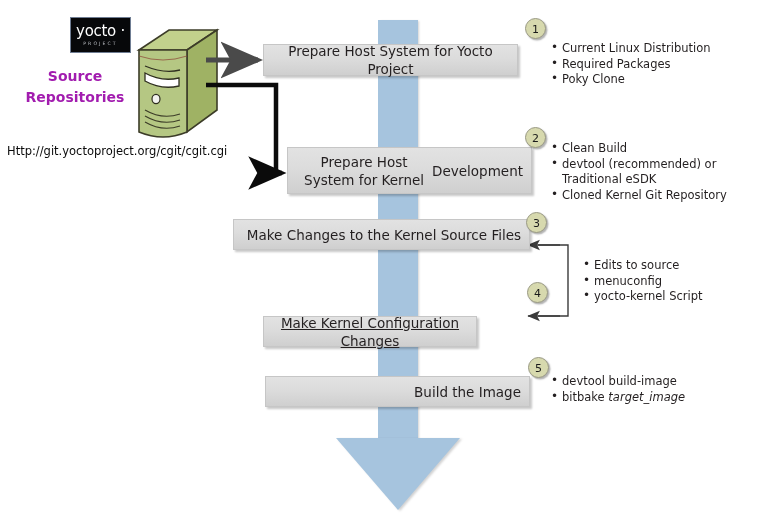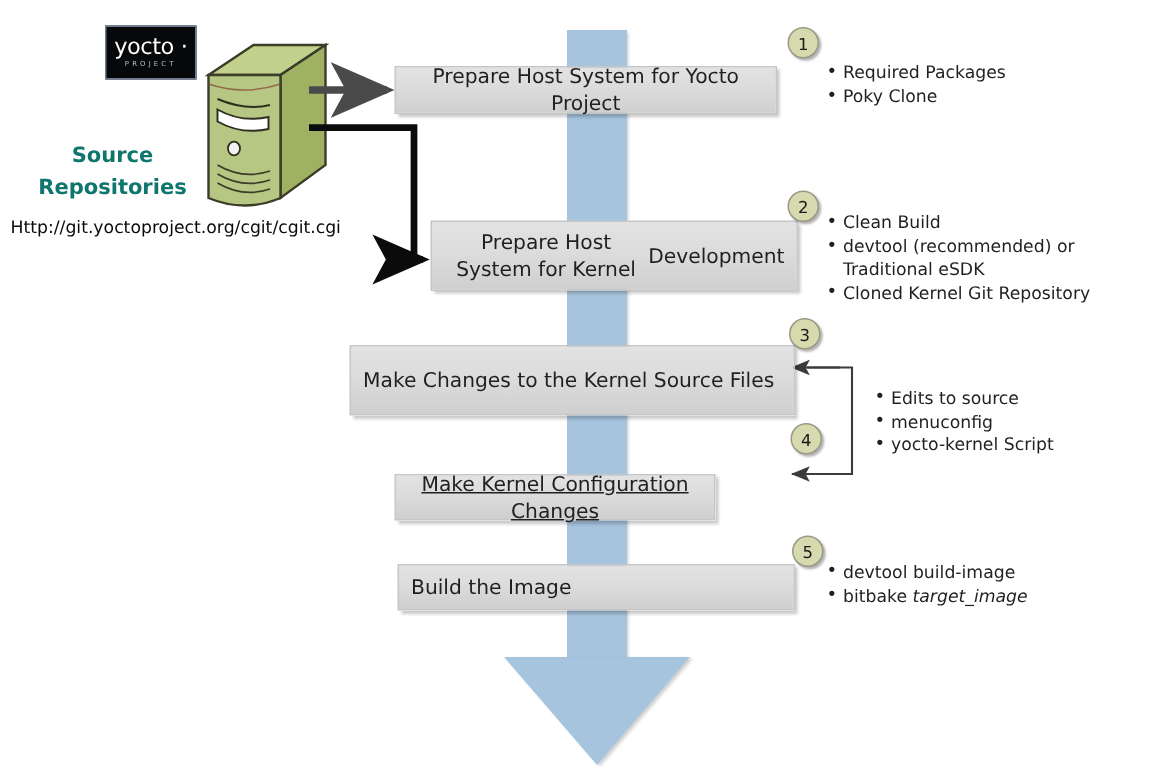--- a/index.html
+++ b/index.html
@@ -36,21 +36,21 @@
   }
 
   
   .pbox {
     position: absolute;
     background: linear-gradient(to bottom, #e2e2e2 0%, #dcdcdc 45%, #cfcfcf 100%);
     border: 1px solid #c6c6c6;
     box-shadow: 2px 2px 2px rgba(0,0,0,0.22);
     display: flex;
     align-items: center;
-    justify-content: flex-start;
+    justify-content: flex-end;
     text-align: center;
     color: #231f20;
     font-size: 13.5px;
     line-height: 18px;
     box-sizing: border-box;
     padding: 0 8px;
   }
 
   
   .badge {
@@ -118,24 +118,23 @@
     color: #b9bcc2;
     font-size: 4.6px;
     line-height: 6px;
     letter-spacing: 2.1px;
   }
   .srclabel {
     position: absolute;
     font-weight: bold;
     font-size: 14px;
     line-height: 21px;
-    color: #0f766e;
+    color: #a21caf;
     text-align: center;
     width: 130px;
-    margin-top: 28px;
   }
   .srcurl {
     position: absolute;
     font-size: 11.5px;
     color: #0a0a0a;
     white-space: nowrap;
   }
 
   
   .tower { position: absolute; }
@@ -211,38 +210,39 @@
     <line x1="560" y1="316" x2="528" y2="316" stroke="#3b3b3b" stroke-width="1.4" marker-end="url(#ah-thin)"></line>
   </svg>
 
   <div class="pbox" style="left:263px; top:44px; width:255px; height:32px;">
     <span>Prepare Host System for Yocto Project</span>
   </div>
   <div class="badge" style="left:525px; top:18px;">
     <span>1</span>
   </div>
   <div class="blist" style="left:550px; top:41px;">
+    <div class="bi">Current Linux Distribution</div>
     <div class="bi">Required Packages</div>
     <div class="bi">Poky Clone</div>
   </div>
 
   <div class="pbox" style="left:287px; top:147px; width:245px; height:47px; flex-direction:row; justify-content:center;">
     <span>Prepare Host System for Kernel</span>
     <span>Development</span>
   </div>
   <div class="badge" style="left:525px; top:127px;">
     <span>2</span>
   </div>
   <div class="blist" style="left:550px; top:141px;">
     <div class="bi">Clean Build</div>
     <div class="bi wrap">devtool (recommended) or Traditional eSDK</div>
     <div class="bi">Cloned Kernel Git Repository</div>
   </div>
 
-  <div class="pbox" style="left:233px; top:230px; width:297px; height:47px;">
+  <div class="pbox" style="left:233px; top:219px; width:297px; height:31px;">
     <span>Make Changes to the Kernel Source Files</span>
   </div>
   <div class="badge" style="left:526px; top:212px;">
     <span>3</span>
   </div>
 
   <div class="pbox" style="left:263px; top:316px; width:214px; height:31px;text-decoration:underline;">
     <span>Make Kernel Configuration Changes</span>
   </div>
   <div class="badge" style="left:527px; top:282px;">

